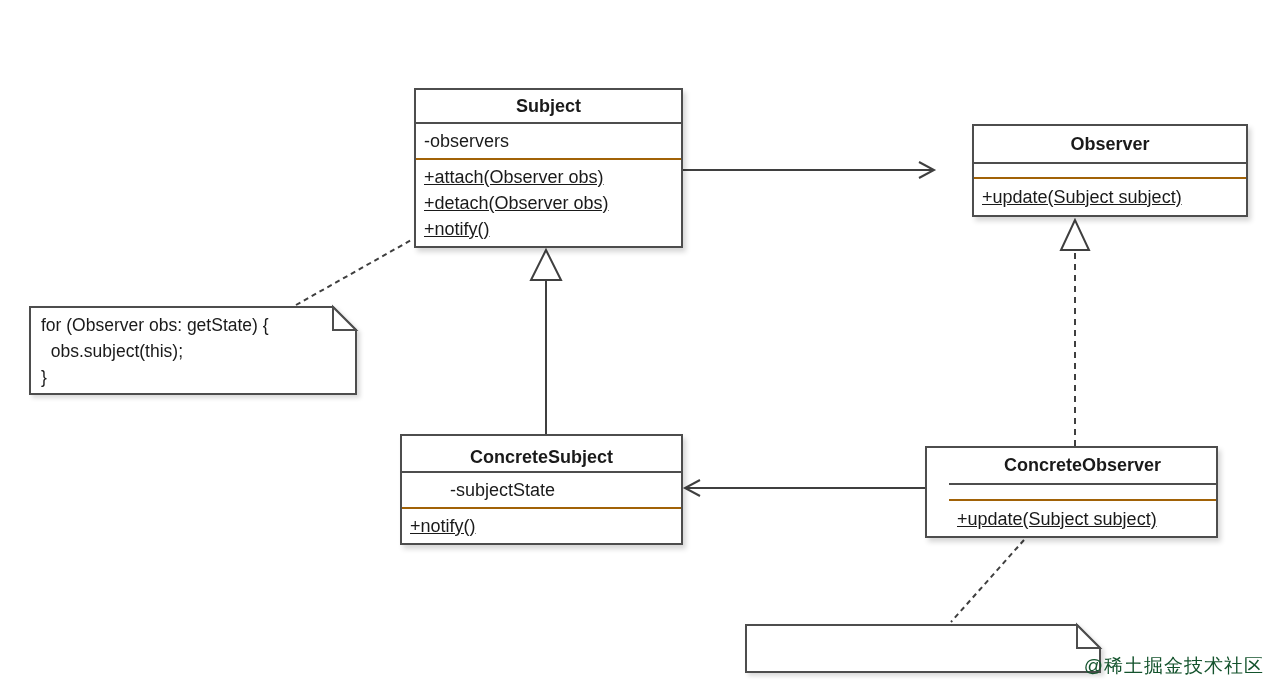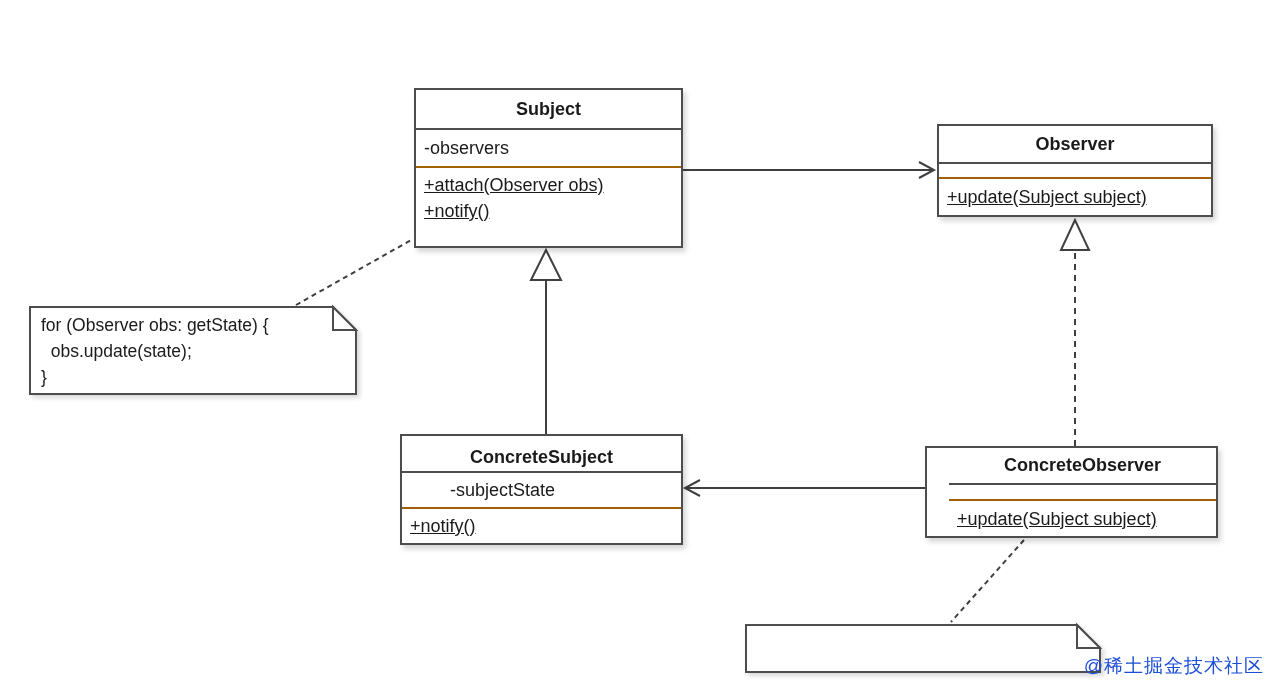--- a/index.html
+++ b/index.html
@@ -68,21 +68,21 @@
   .note-text .uml-line {
     font-size: 17.5px;
     line-height: 26px;
   }
   .watermark {
     position: absolute;
     left: 1034px;
     top: 653px;
     width: 230px;
     font-size: 19px;
-    color: #1d4ed8;
+    color: #14532d;
     text-align: right;
     letter-spacing: 1px;
   }
 </style>
 </head>
 <body>
 
 <div class="canvas">
 
   <svg class="connector-layer" width="1268" height="700" viewBox="0 0 1268 700">
@@ -123,25 +123,26 @@
     </g>
   </svg>
 
   <div class="uml-class" style="left:414px; top:88px; width:269px; height:160px;">
     <div class="uml-title" style="height:40px;">Subject</div>
     <div class="uml-section" style="height:38px; display:flex; align-items:center;">
       <div class="uml-line">-observers</div>
     </div>
     <div class="uml-section last">
       <div class="uml-line">+attach(Observer obs)</div>
+      <div class="uml-line">+detach(Observer obs)</div>
       <div class="uml-line">+notify()</div>
     </div>
   </div>
 
-  <div class="uml-class" style="left:937px; top:124px; width:276px; height:93px;">
+  <div class="uml-class" style="left:972px; top:124px; width:276px; height:93px;">
     <div class="uml-title" style="height:38px;">Observer</div>
     <div class="uml-section empty" style="height:15px;"></div>
     <div class="uml-section last" style="display:flex; align-items:center;">
       <div class="uml-line">+update(Subject subject)</div>
     </div>
   </div>
 
   <div class="uml-class" style="left:400px; top:434px; width:283px; height:111px;">
     <div class="uml-title" style="height:37px;margin-top:8px;">ConcreteSubject</div>
     <div class="uml-section" style="height:40px; display:flex; align-items:center;padding-left:48px;">
@@ -155,20 +156,20 @@
   <div class="uml-class" style="left:925px; top:446px; width:293px; height:92px;padding-left:22px;">
     <div class="uml-title" style="height:37px;">ConcreteObserver</div>
     <div class="uml-section empty" style="height:16px;"></div>
     <div class="uml-section last" style="display:flex; align-items:center;">
       <div class="uml-line">+update(Subject subject)</div>
     </div>
   </div>
 
   <div class="note-text" style="left:41px; top:312px; width:300px;">
     <div class="uml-line">for (Observer obs: getState) {</div>
-    <div class="uml-line">  obs.update(state);</div>
+    <div class="uml-line">  obs.subject(this);</div>
     <div class="uml-line">}</div>
   </div>
 
 
   <div class="watermark">@稀土掘金技术社区</div>
 
 </div>
 
 </body></html>

